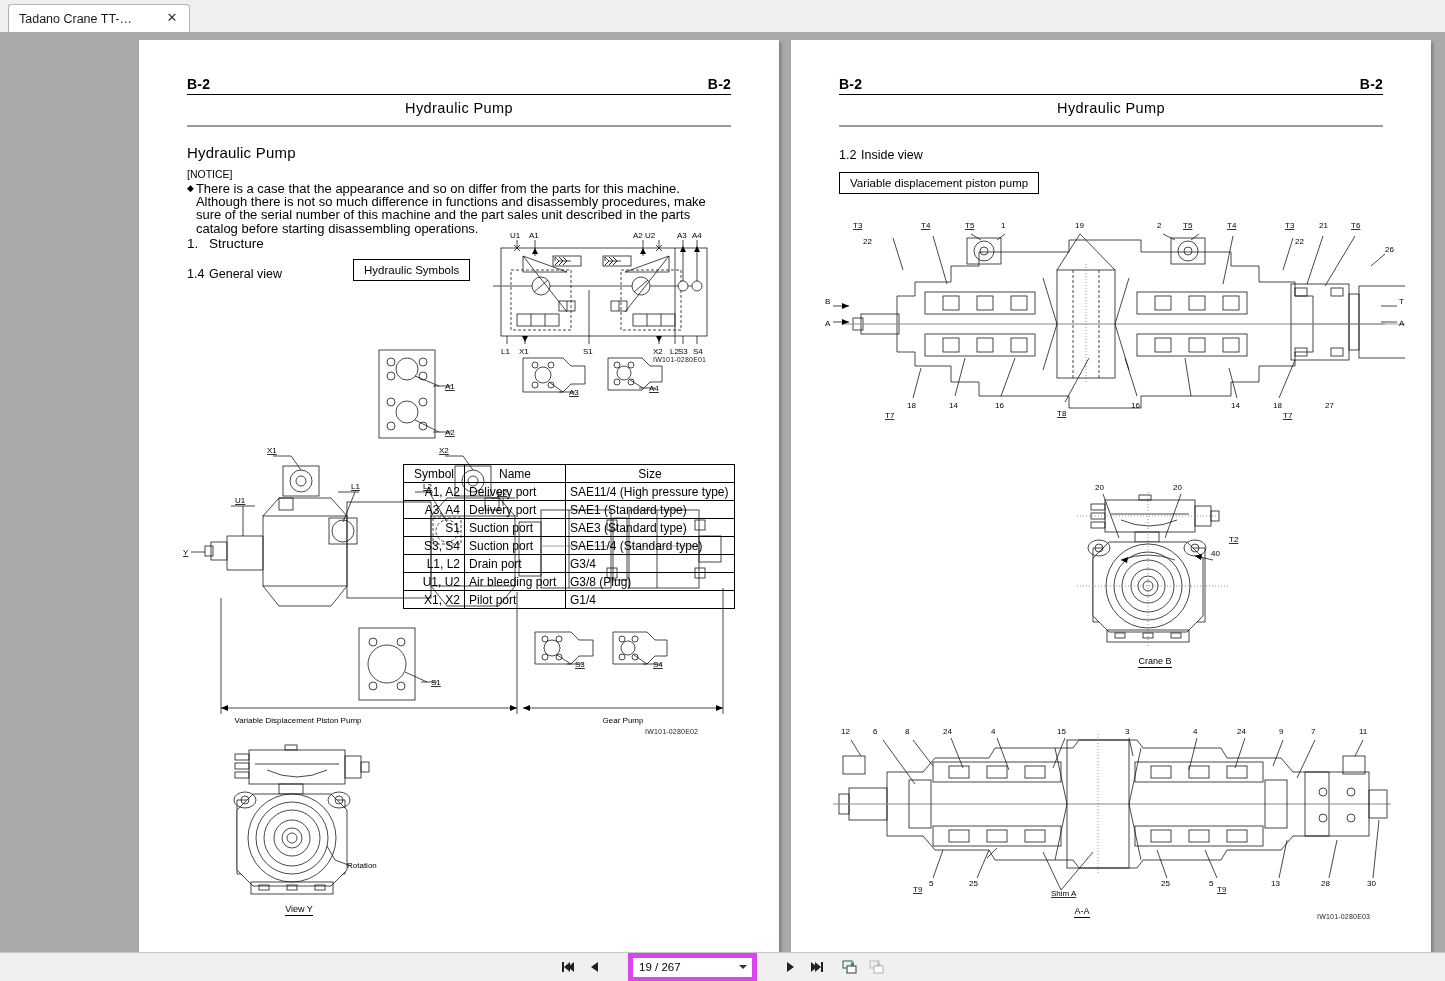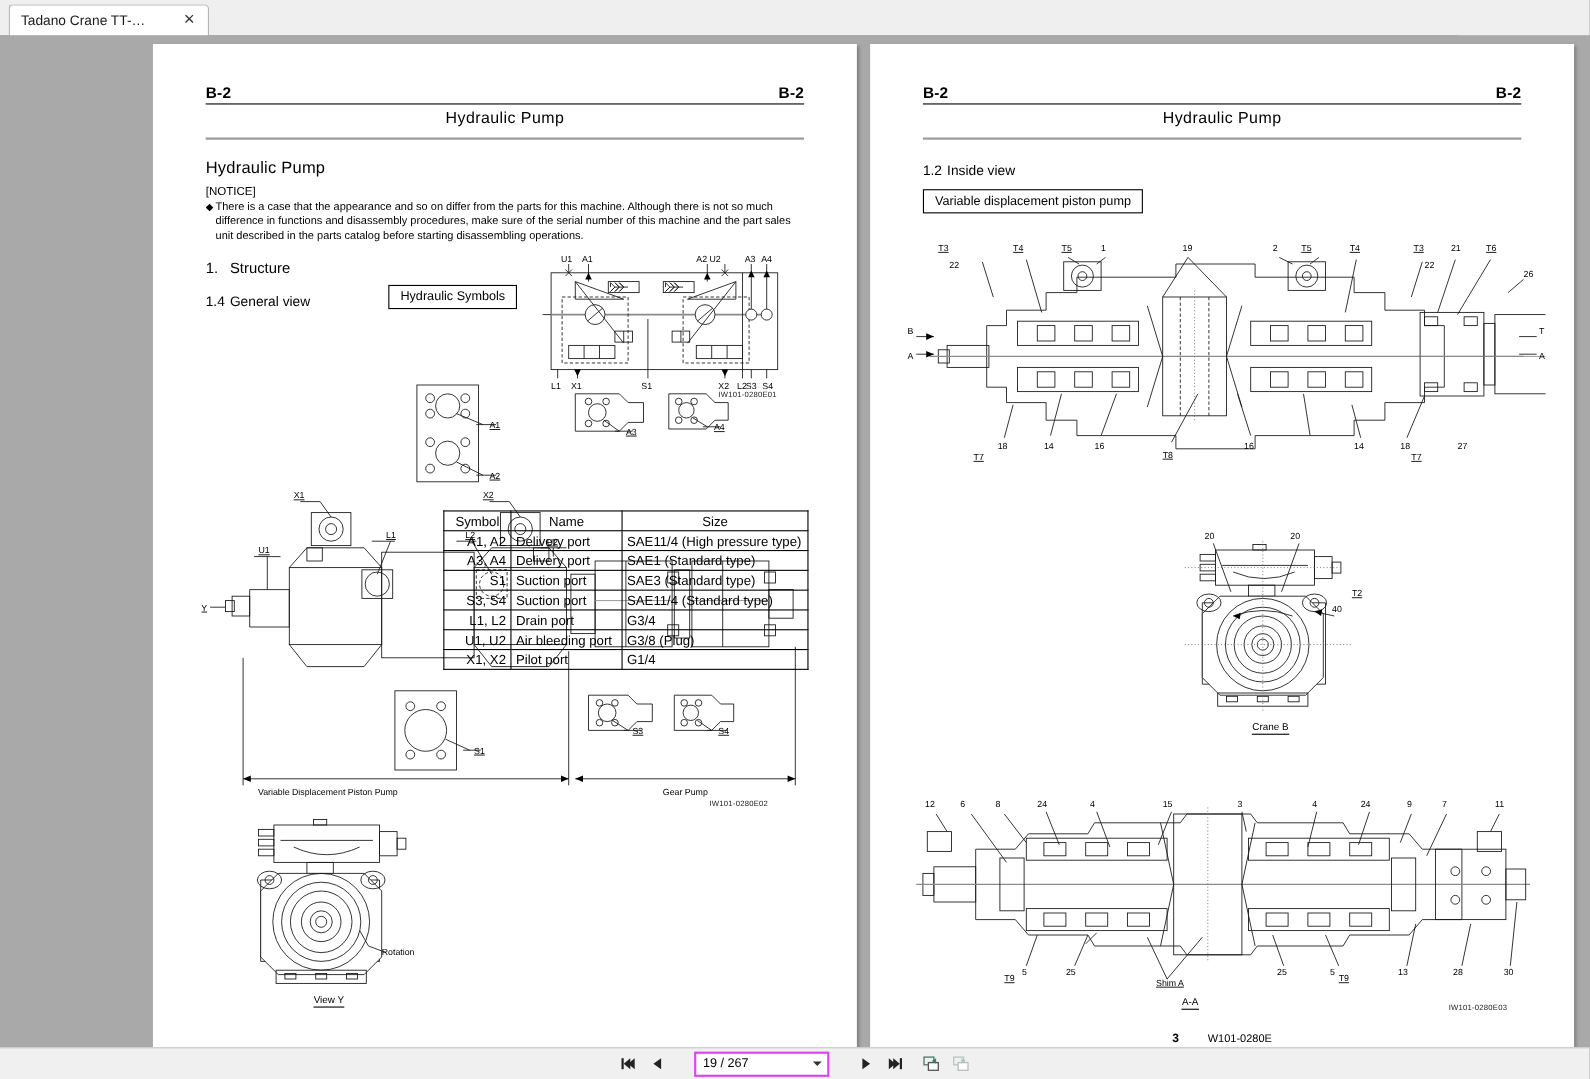--- a/index.html
+++ b/index.html
@@ -40,21 +40,21 @@
   .rule-thin{position:absolute;left:48px;right:48px;top:54px;height:1px;background:#000;}
   .chaptitle{position:absolute;left:48px;right:48px;top:60px;text-align:center;
              font-size:14.5px;letter-spacing:.4px;}
   .rule-thick{position:absolute;left:48px;right:48px;top:85px;height:2px;background:#9a9a9a;}
 
   
   .h1{position:absolute;left:48px;top:104px;font-size:15px;letter-spacing:.2px;}
   .notice{position:absolute;left:48px;top:128px;font-size:10.5px;}
   .bullet-row{position:absolute;left:48px;top:142px;width:545px;display:flex;}
   .bullet{font-size:9px;line-height:13px;margin-right:2px;}
-  .bullet-text{font-size:10px;line-height:13.2px;text-align:left;}
+  .bullet-text{font-size:13px;line-height:13.2px;text-align:left;}
   .h2{position:absolute;font-size:13.5px;}
   .h2-num{display:inline-block;width:22px;}
   .h3{position:absolute;font-size:12.5px;}
   .boxlabel{position:absolute;border:1px solid #000;padding:4px 10px;
             font-size:11.5px;background:#fff;white-space:nowrap;}
 
   
   .fig{position:absolute;}
   .figcode{position:absolute;font-size:7px;color:#222;letter-spacing:.2px;}
   .cap{position:absolute;font-size:9px;text-align:center;}
@@ -71,21 +71,21 @@
   
   .pfoot{position:absolute;bottom:28px;left:0;width:100%;text-align:center;font-size:10px;}
   .pfoot .pnum{font-weight:bold;font-size:11px;margin-right:26px;}
 
   
   .toolbar{position:absolute;left:0;bottom:0;width:1445px;height:28px;
            background:#f0f0f0;border-top:1px solid #c8c8c8;
            display:flex;align-items:center;justify-content:center;gap:7px;}
   .tbtn{width:20px;height:20px;display:flex;align-items:center;justify-content:center;
         cursor:pointer;}
-  .pagebox{width:110px;height:19px;border:2px solid #d946ef;background:#fff;
+  .pagebox{width:110px;height:19px;border:5px solid #d946ef;background:#fff;
            display:flex;align-items:center;justify-content:space-between;
            padding:0 3px 0 6px;margin:0 16px;}
   .pagebox span{font-size:11.5px;}
   .caret{width:0;height:0;border-left:4px solid transparent;border-right:4px solid transparent;
          border-top:4px solid #333;margin-right:2px;}
 
   svg{display:block;}
   .ln{stroke:#1a1a1a;fill:none;}
   .lnf{stroke:#1a1a1a;fill:#fff;}
   .dash{stroke:#1a1a1a;fill:none;stroke-dasharray:3 2;}
@@ -724,23 +724,20 @@
             <text class="lbl" x="454" y="186">13</text>
             <text class="lbl" x="504" y="186">28</text>
             <text class="lbl" x="550" y="186">30</text>
           </svg>
           <div class="cap" style="left:240px;top:206px;width:50px;">
             <span class="cap-u">A-A</span>
           </div>
           <div class="figcode" style="left:500px;top:213px;">IW101-0280E03</div>
         </div>
 
-        <div class="pfoot">
-          <span class="pnum">3</span><span>W101-0280E</span>
-        </div>
       </div>
     </div>
   </div>
 
   <div class="toolbar">
     <div class="tbtn">
       <svg width="14" height="12" viewBox="0 0 14 12">
           <polygon fill="#222" points="9,1 9,11 3,6"></polygon>
           <polygon fill="#222" points="13,1 13,11 7,6"></polygon>
           <rect fill="#222" x="1" y="1" width="2" height="10"></rect>

